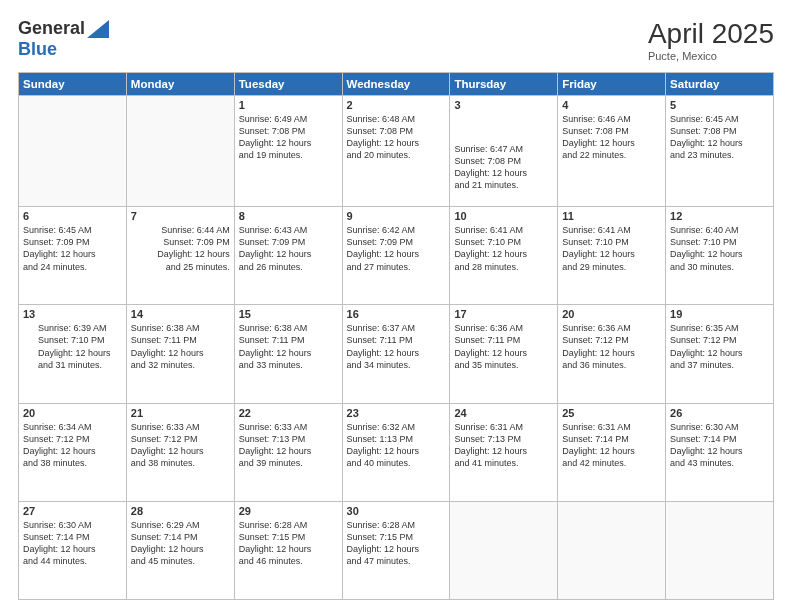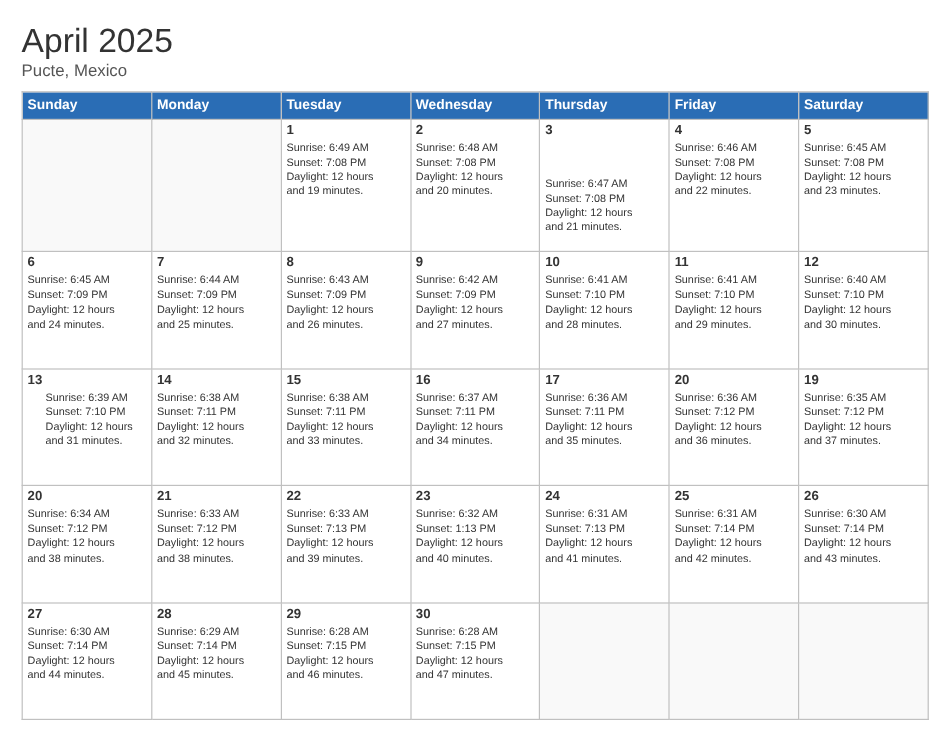--- a/index.html
+++ b/index.html
@@ -50,21 +50,21 @@
     }
     .title-block {
       text-align: left;
     }
     .month-year {
       font-size: 28px;
       color: #333;
       font-weight: normal;
     }
     .location {
-      font-size: 14px;
+      font-size: 11px;
       color: #555;
     }
     .calendar {
       flex: 1;
       border-collapse: collapse;
       width: 100%;
       table-layout: fixed;
     }
     .calendar thead th {
       background-color: #2a6db5;
@@ -99,20 +99,29 @@
     }
     .last-row td {
       height: 80px;
     }
   </style>
 </head>
 <body>
 
 <div class="page">
   <div class="header">
+    <div class="logo">
+      <div class="logo-text">
+        <span class="logo-general">General</span>
+        <svg class="logo-icon" viewBox="0 0 22 18" xmlns="http://www.w3.org/2000/svg">
+          <polygon points="0,18 22,0 22,18" fill="#2a6db5"></polygon>
+        </svg>
+      </div>
+      <span class="logo-blue">Blue</span>
+    </div>
     <div class="title-block">
       <div class="month-year">April 2025</div>
       <div class="location">Pucte, Mexico</div>
     </div>
   </div>
 
   <table class="calendar">
     <thead>
       <tr>
 
@@ -168,21 +177,21 @@
         <tr>
           <td>
             <span class="day-number">6</span>
             <div class="day-detail" style="white-space: pre-line;">Sunrise: 6:45 AM
 Sunset: 7:09 PM
 Daylight: 12 hours
 and 24 minutes.</div>
           </td>
           <td>
             <span class="day-number">7</span>
-            <div class="day-detail" style="white-space: pre-line;">Sunrise: 6:44 AM
+            <div class="day-detail" style="white-space: pre-line; text-align: right;">Sunrise: 6:44 AM
 Sunset: 7:09 PM
 Daylight: 12 hours
 and 25 minutes.</div>
           </td>
           <td>
             <span class="day-number">8</span>
             <div class="day-detail" style="white-space: pre-line;">Sunrise: 6:43 AM
 Sunset: 7:09 PM
 Daylight: 12 hours
 and 26 minutes.</div>

